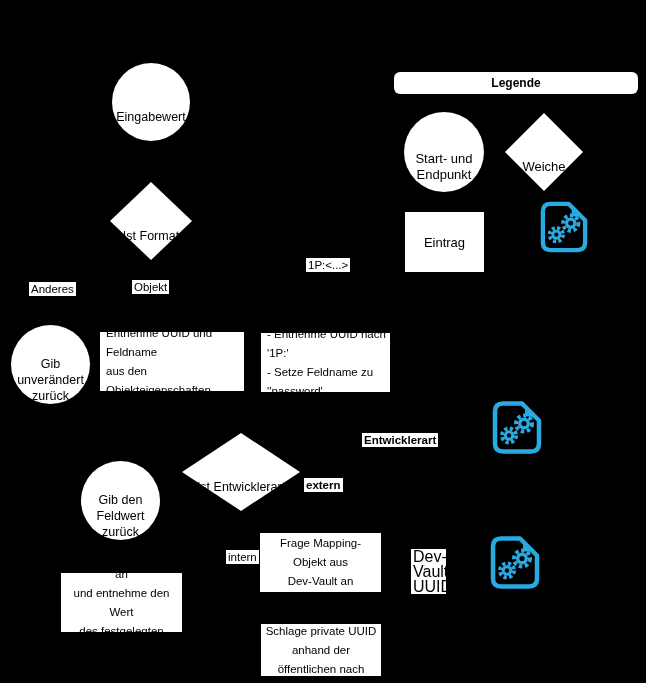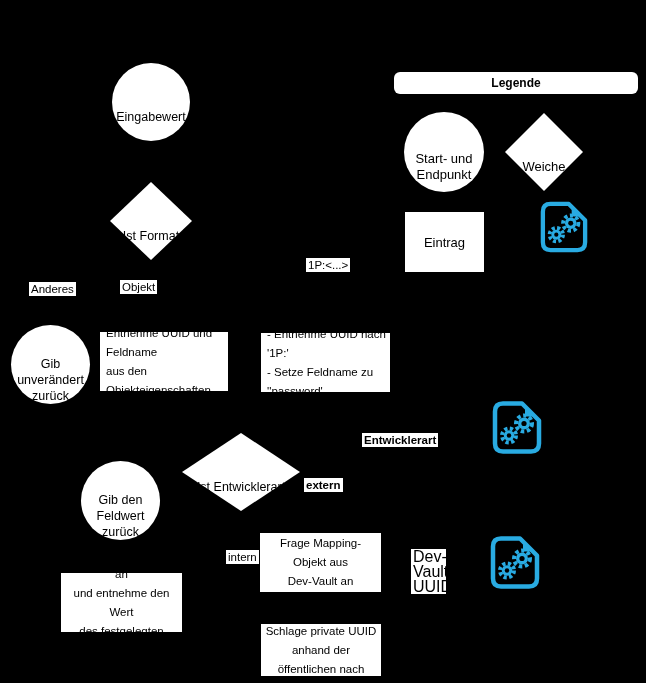--- a/index.html
+++ b/index.html
@@ -56,29 +56,29 @@
   <svg viewBox="0 0 100 100" preserveAspectRatio="none">
     <polygon points="50,0 100,50 50,100 0,50" fill="#ffffff"></polygon>
   </svg>
   <span class="shape-text">Ist Format</span>
 </div>
 
 <div class="abs chip" style="left:306px; top:258px;">1P:&lt;...&gt;</div>
 
 <div class="abs chip" style="left:29px; top:282px;">Anderes</div>
 
-<div class="abs chip" style="left:120px; top:280px;">Objekt</div>
+<div class="abs chip" style="left:132px; top:280px;">Objekt</div>
 
 <div class="abs circle" style="left:11px; top:325px; width:79px; height:79px;">
   <span class="shape-text">Gib
 unverändert
 zurück</span>
 </div>
 
-<div class="abs rect t-left" style="left:100px; top:332px; width:128px; height:59px;">
+<div class="abs rect t-left" style="left:100px; top:332px; width:144px; height:59px;">
   <span>Entnehme UUID und Feldname
 aus den Objekteigenschaften</span>
 </div>
 
 <div class="abs rect t-left" style="left:261px; top:333px; width:129px; height:59px;">
   <span>- Entnehme UUID nach '1P:'
 - Setze Feldname zu
 ''password'</span>
 </div>
 

